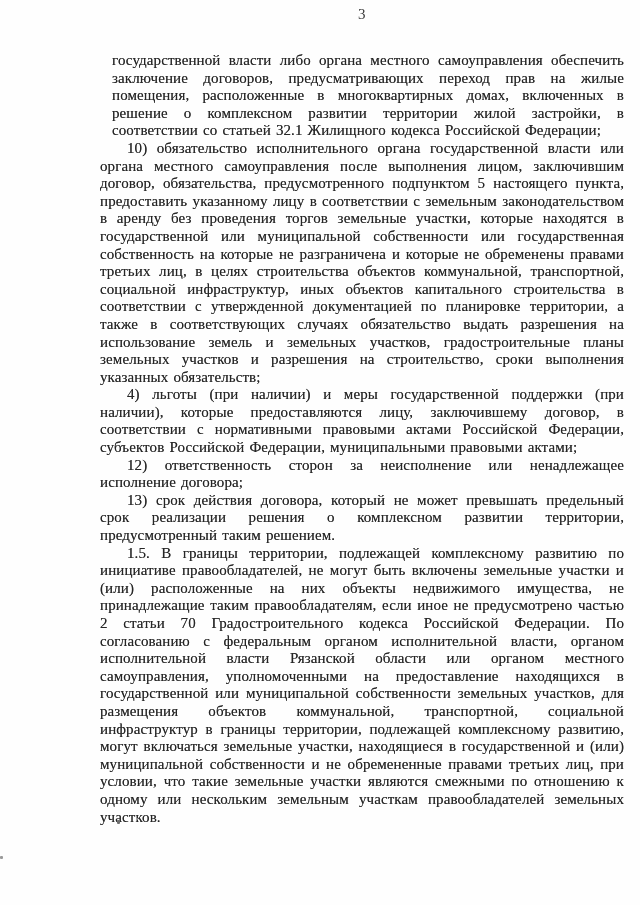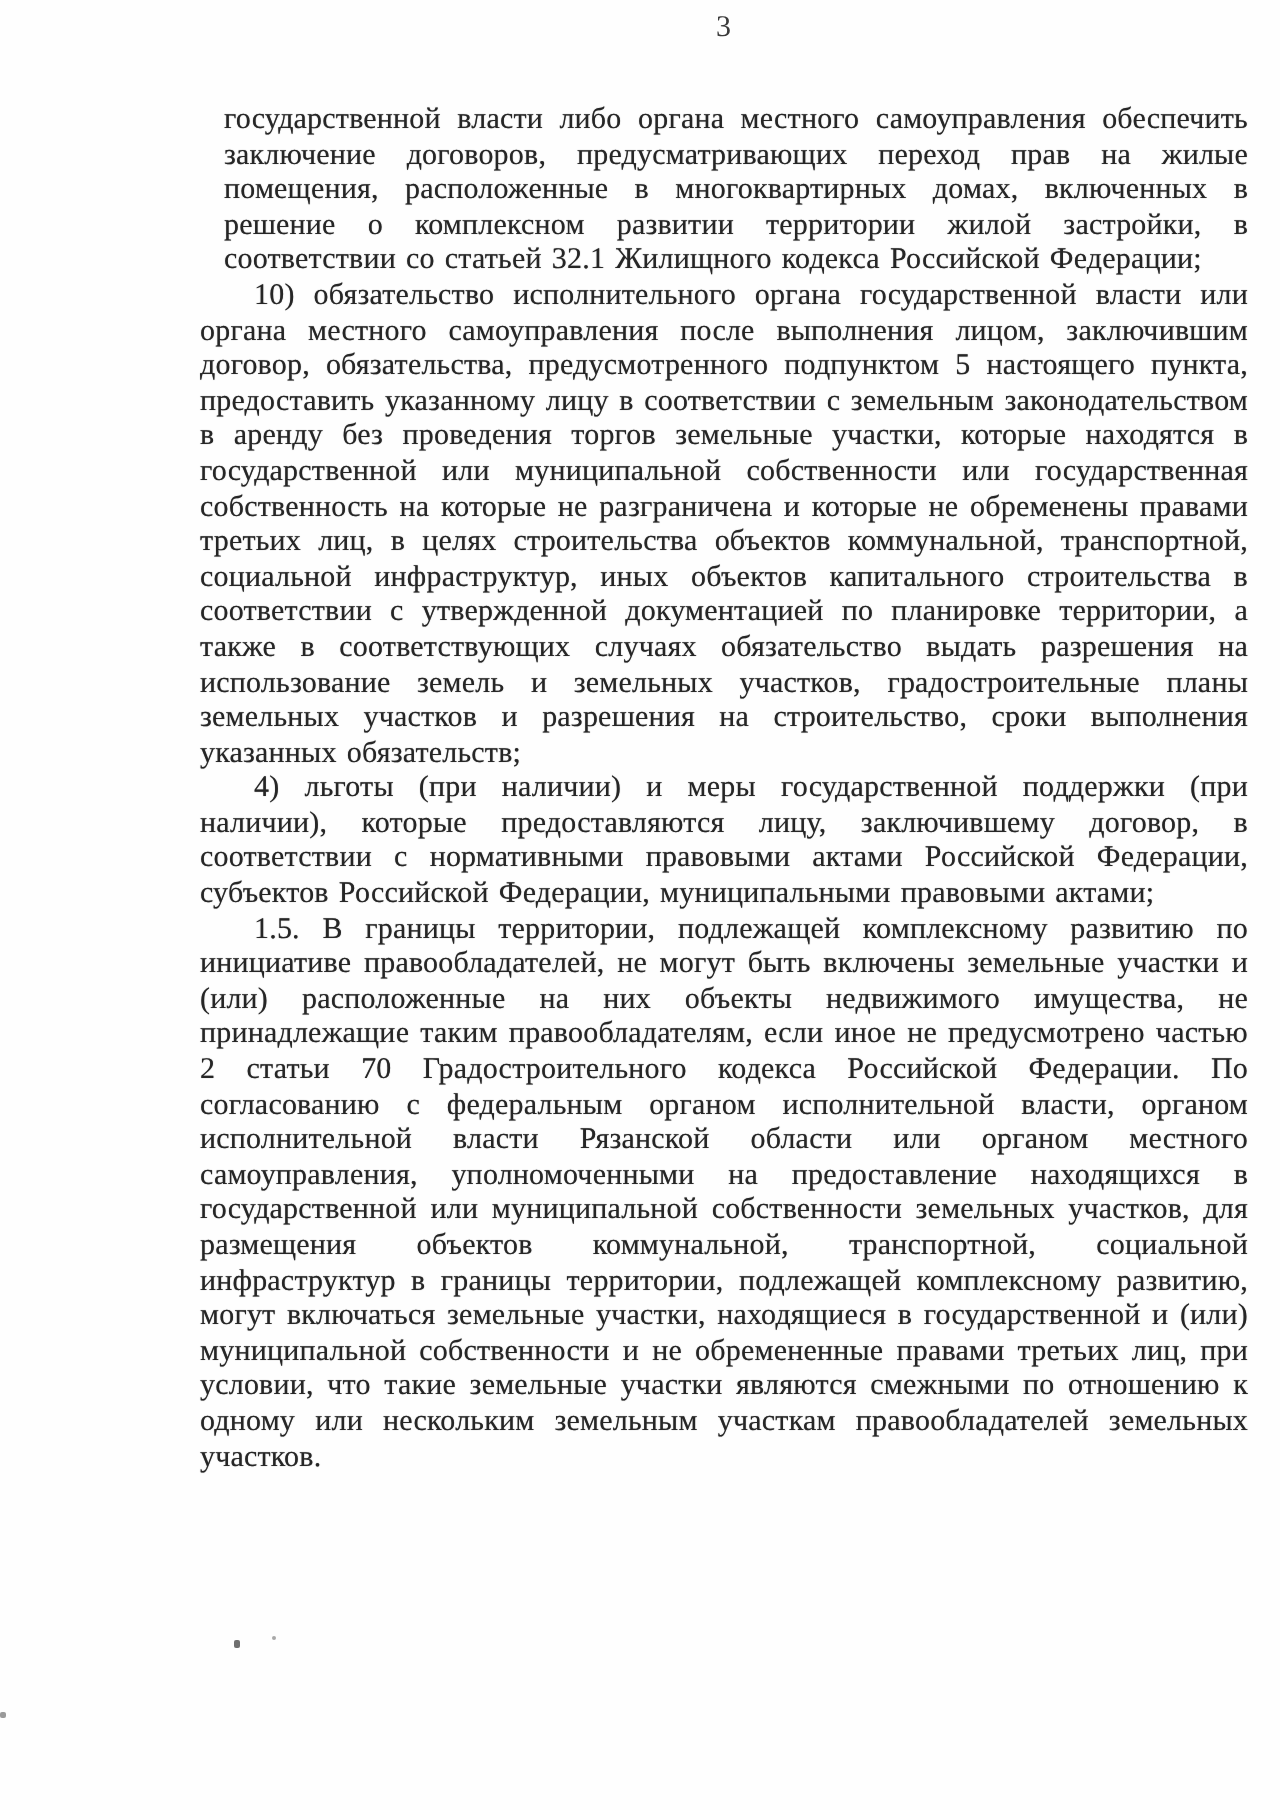--- a/index.html
+++ b/index.html
@@ -60,20 +60,22 @@
 <body>
 
 <div class="page" style="--ink: #262626; --paper: #fefefe;">
 
   <div class="page-number">3</div>
 
   <div class="text-block">
     <p class="no-indent">государственной власти либо органа местного самоуправления обеспечить заключение договоров, предусматривающих переход прав на жилые помещения, расположенные в многоквартирных домах, включенных в решение о комплексном развитии территории жилой застройки, в соответствии со статьей 32.1 Жилищного кодекса Российской Федерации;</p>
     <p>10) обязательство исполнительного органа государственной власти или органа местного самоуправления после выполнения лицом, заключившим договор, обязательства, предусмотренного подпунктом 5 настоящего пункта, предоставить указанному лицу в соответствии с земельным законодательством в аренду без проведения торгов земельные участки, которые находятся в государственной или муниципальной собственности или государственная собственность на которые не разграничена и которые не обременены правами третьих лиц, в целях строительства объектов коммунальной, транспортной, социальной инфраструктур, иных объектов капитального строительства в соответствии с утвержденной документацией по планировке территории, а также в соответствующих случаях обязательство выдать разрешения на использование земель и земельных участков, градостроительные планы земельных участков и разрешения на строительство, сроки выполнения указанных обязательств;</p>
     <p>4) льготы (при наличии) и меры государственной поддержки (при наличии), которые предоставляются лицу, заключившему договор, в соответствии с нормативными правовыми актами Российской Федерации, субъектов Российской Федерации, муниципальными правовыми актами;</p>
+    <p>12) ответственность сторон за неисполнение или ненадлежащее исполнение договора;</p>
+    <p>13) срок действия договора, который не может превышать предельный срок реализации решения о комплексном развитии территории, предусмотренный таким решением.</p>
     <p>1.5. В границы территории, подлежащей комплексному развитию по инициативе правообладателей, не могут быть включены земельные участки и (или) расположенные на них объекты недвижимого имущества, не принадлежащие таким правообладателям, если иное не предусмотрено частью 2 статьи 70 Градостроительного кодекса Российской Федерации. По согласованию с федеральным органом исполнительной власти, органом исполнительной власти Рязанской области или органом местного самоуправления, уполномоченными на предоставление находящихся в государственной или муниципальной собственности земельных участков, для размещения объектов коммунальной, транспортной, социальной инфраструктур в границы территории, подлежащей комплексному развитию, могут включаться земельные участки, находящиеся в государственной и (или) муниципальной собственности и не обремененные правами третьих лиц, при условии, что такие земельные участки являются смежными по отношению к одному или нескольким земельным участкам правообладателей земельных участков.</p>
   </div>
 
   <div class="speck s1"></div>
   <div class="speck s2"></div>
   <div class="speck s3"></div>
 
 </div>
 
 </body></html>

